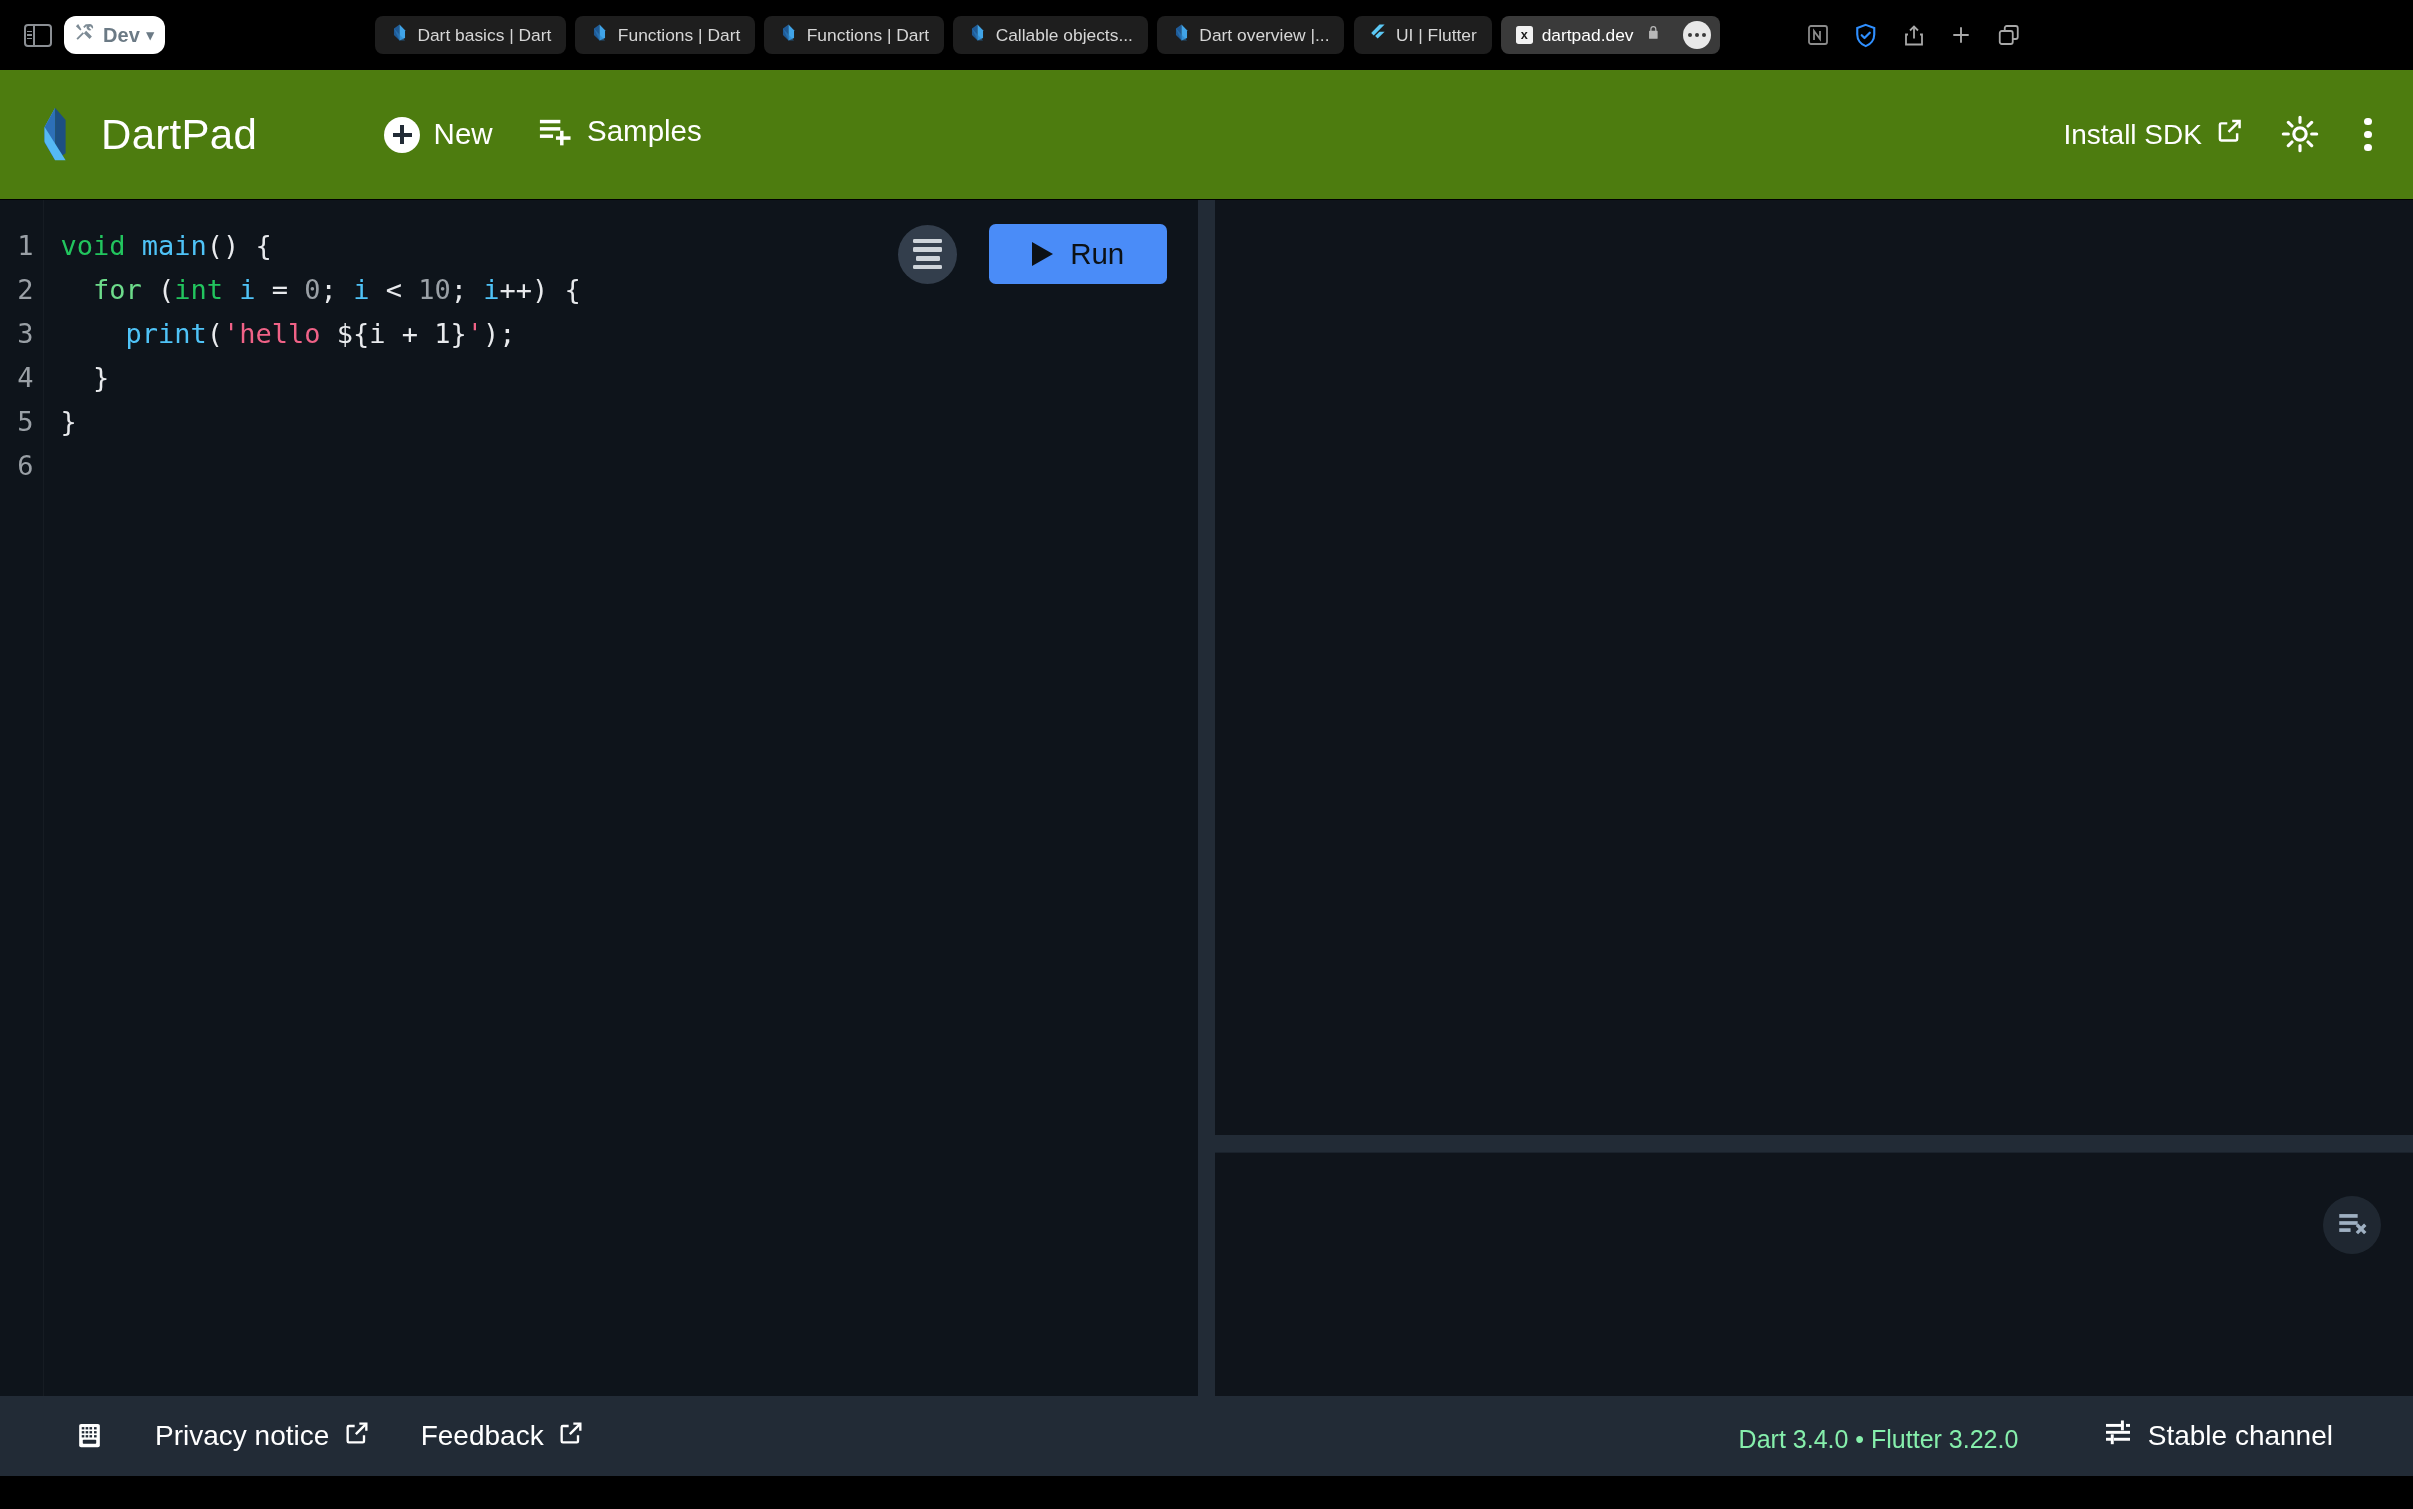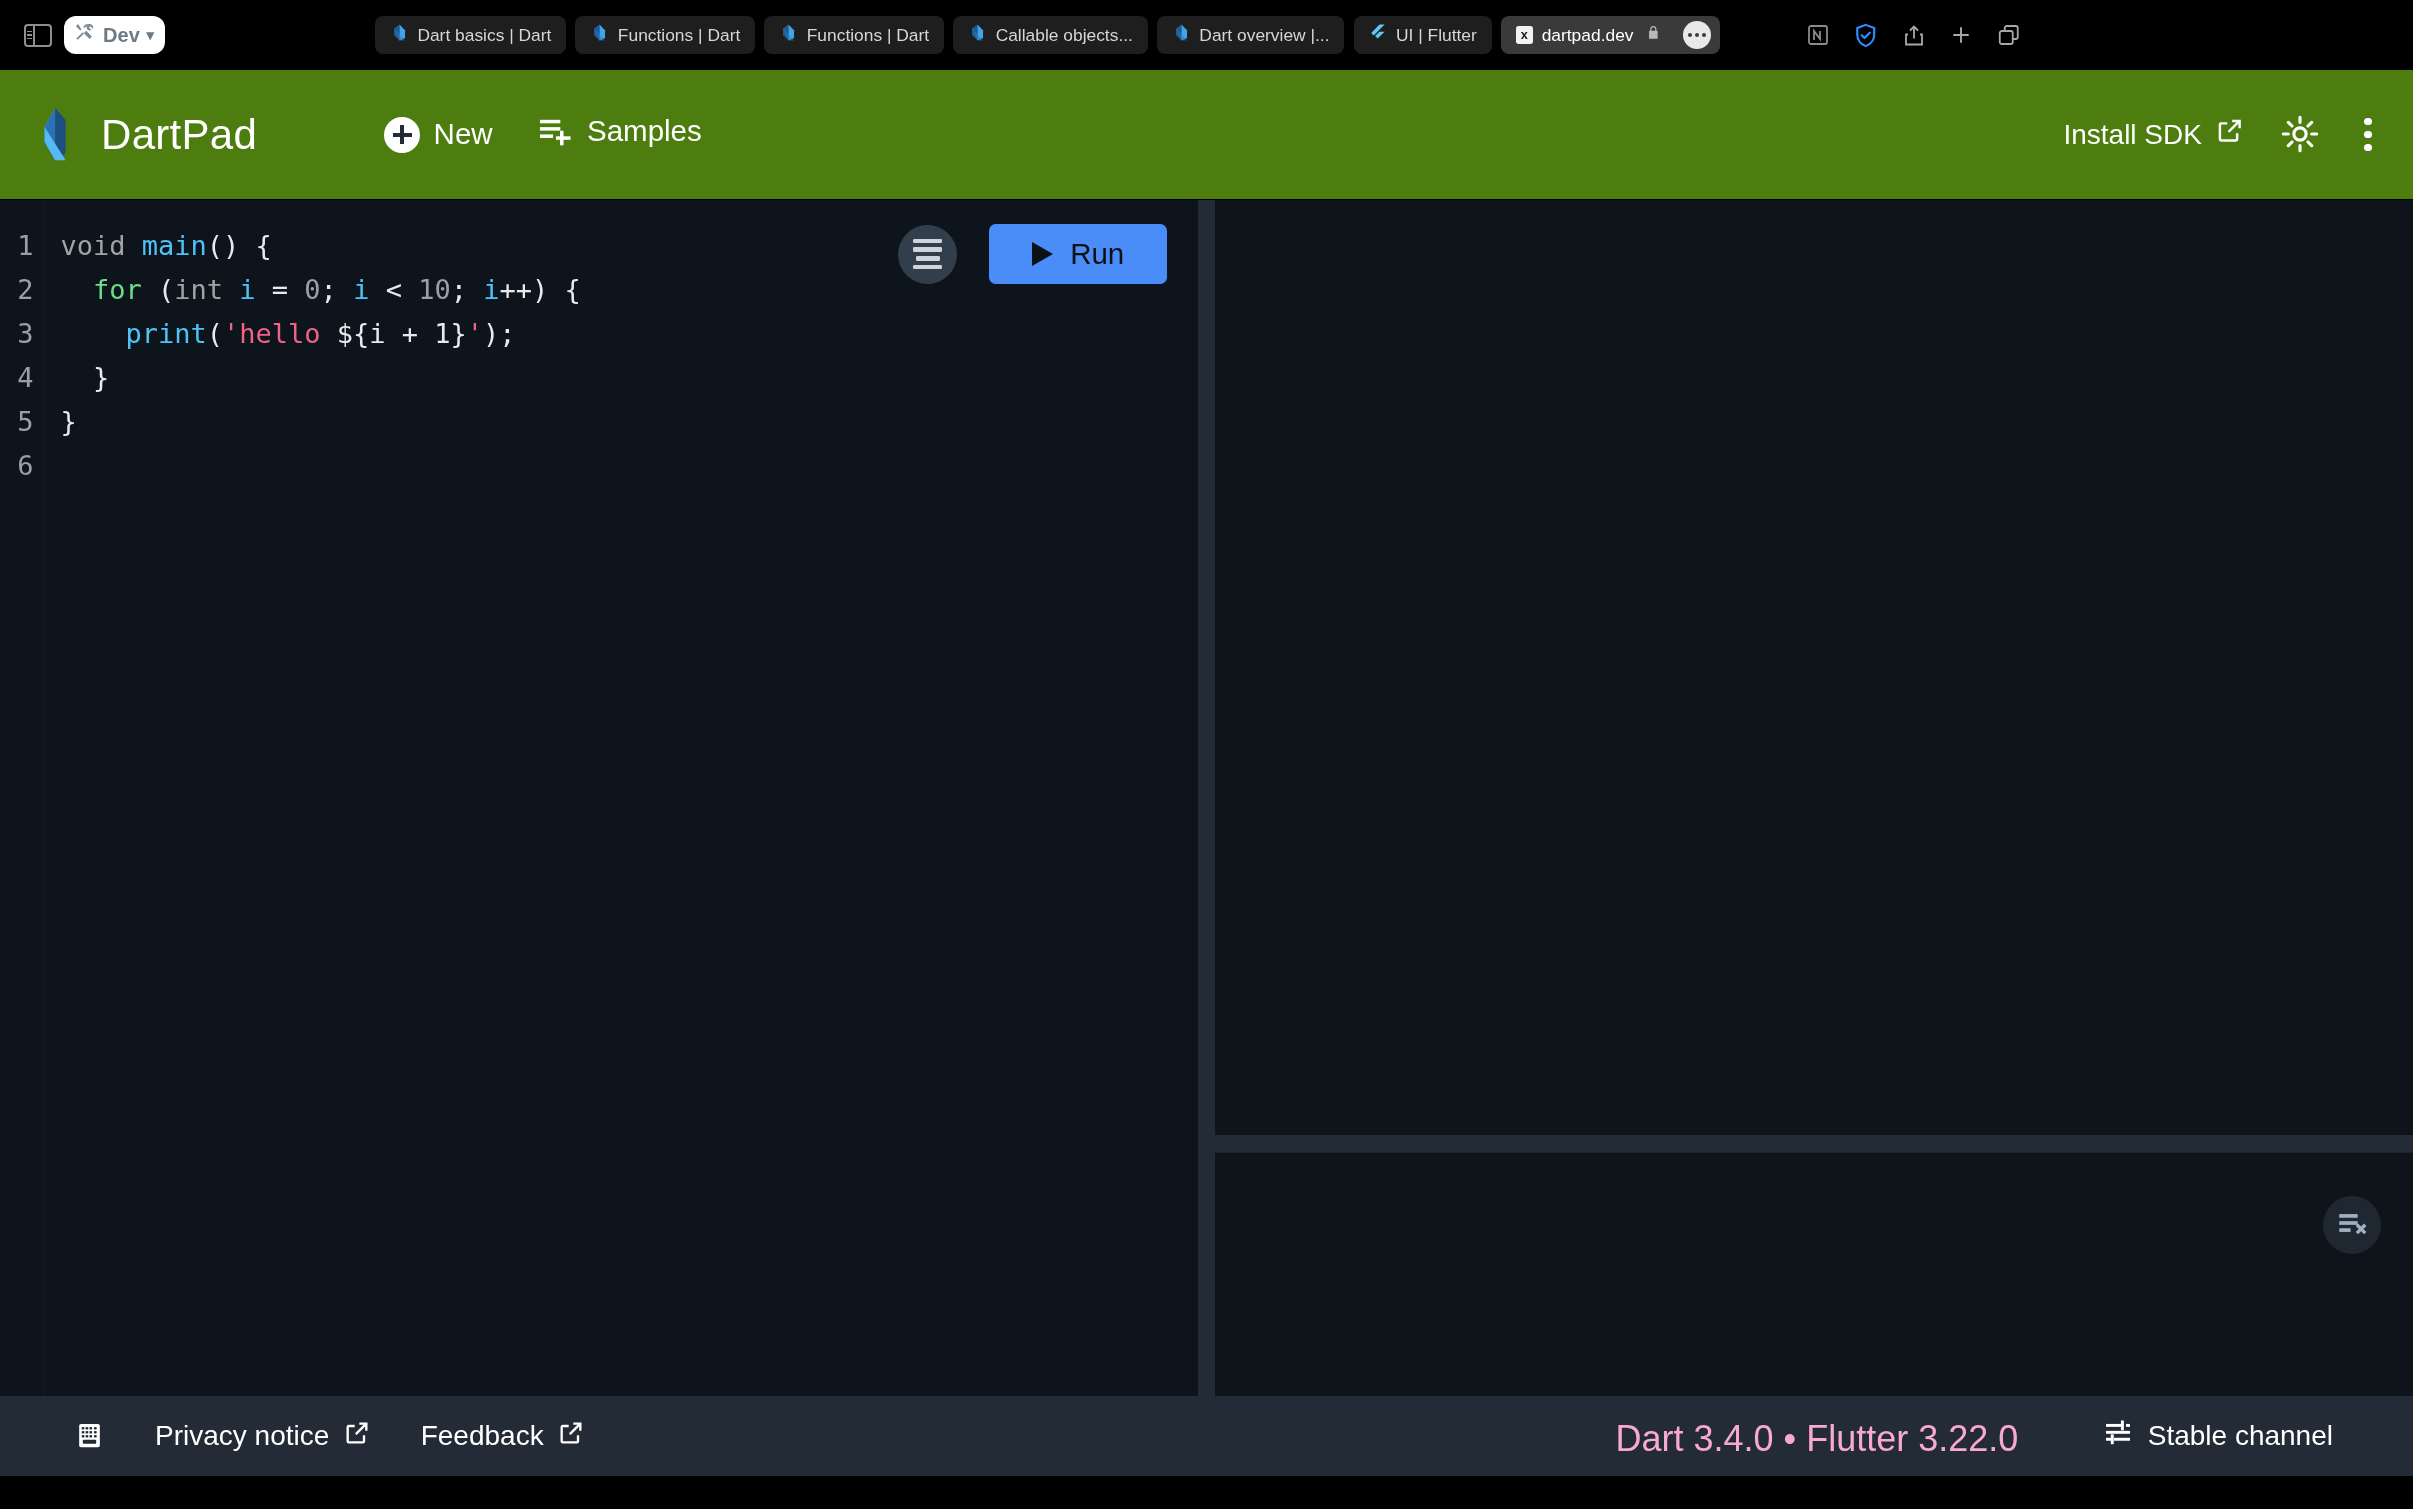--- a/index.html
+++ b/index.html
@@ -139,21 +139,21 @@
     position: absolute; left: 0; top: 24px; width: 100%;
     font-family: "DejaVu Sans Mono", monospace;
     font-size: 27px; line-height: 44px;
   }
   .cline { display: flex; }
   .lnum {
     width: 43px; text-align: right; padding-right: 9.4px;
     color: #9aa0a6; flex: 0 0 auto;
   }
   .ctext { white-space: pre; padding-left: 17.4px; color: #e8eaed; }
-  .k-kw   { color: #a3a3a3; }
+  .k-kw   { color: #22c55e; }
   .k-fn   { color: #4fc3f7; }
   .k-ctl  { color: #6ddc8b; }
   .k-var  { color: #4fc3f7; }
   .k-num  { color: #9aa0a6; }
   .k-str  { color: #f06287; }
   .k-punc { color: #e8eaed; }
 
   .editor-buttons {
     position: absolute; right: 31px; top: 24px;
     display: flex; align-items: center; gap: 32px;
@@ -215,21 +215,21 @@
   }
   .sb-left { display: flex; align-items: center; gap: 50px; padding-left: 74px; }
   .sb-item {
     display: flex; align-items: center; gap: 13.4px;
     color: #ffffff; font-size: 28px;
   }
   .sb-right {
     position: absolute; right: 80px;
     display: flex; align-items: center; gap: 84px;
   }
-  .sb-version { color: #f9a8d4; font-size: 36px; white-space: nowrap; margin-top: 6px; }
+  .sb-version { color: #86efac; font-size: 25px; white-space: nowrap; margin-top: 6px; }
 </style>
 </head>
 <body>
 
 <div class="browser-chrome">
   <div class="chrome-left">
     <div class="sidebar-toggle">
       <div class="st-left">
           <i></i>
           <i></i>

